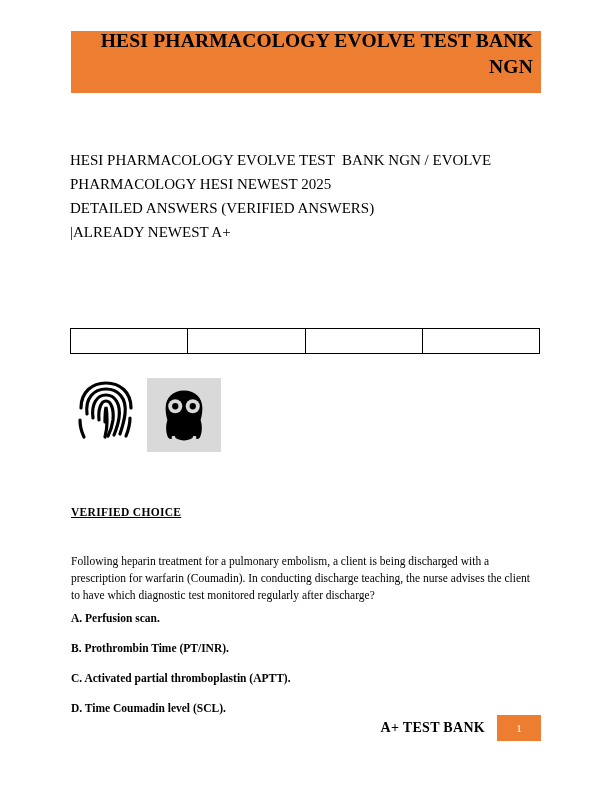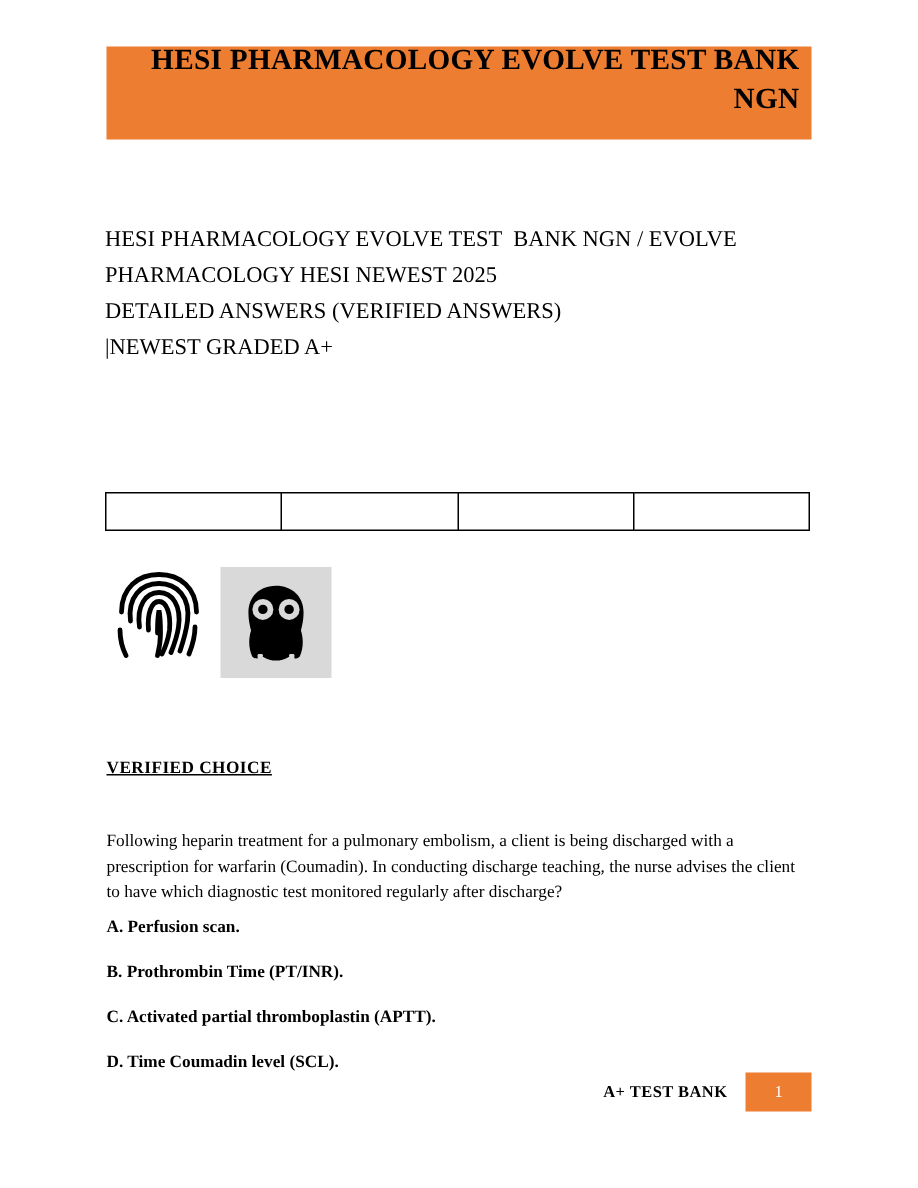--- a/index.html
+++ b/index.html
@@ -140,21 +140,21 @@
     position: absolute;
     left: 71px;
     top: 715px;
     width: 470px;
     height: 26px;
     display: flex;
     align-items: stretch;
     justify-content: flex-end;
   }
   .footer .footer-label {
-    font-size: 11px;
+    font-size: 14px;
     font-weight: bold;
     letter-spacing: 0.3px;
     display: flex;
     align-items: center;
     padding-right: 12px;
     color: #000000;
   }
   .footer .page-number {
     width: 44px;
     background: #ED7D31;
@@ -172,21 +172,21 @@
 <div class="page">
 
   <div class="header-banner">
     <div class="title">HESI PHARMACOLOGY EVOLVE TEST BANK NGN</div>
   </div>
 
   <div class="doc-title">
     <div class="line">HESI PHARMACOLOGY EVOLVE TEST  BANK NGN / EVOLVE</div>
     <div class="line">PHARMACOLOGY HESI NEWEST 2025</div>
     <div class="line">DETAILED ANSWERS (VERIFIED ANSWERS)</div>
-    <div class="line">|NEWEST GRADED A+</div>
+    <div class="line">|ALREADY NEWEST A+</div>
   </div>
 
   <table class="meta-table">
     <tbody>
         <tr>
       <td></td>
       <td></td>
       <td></td>
       <td></td>
     </tr>

